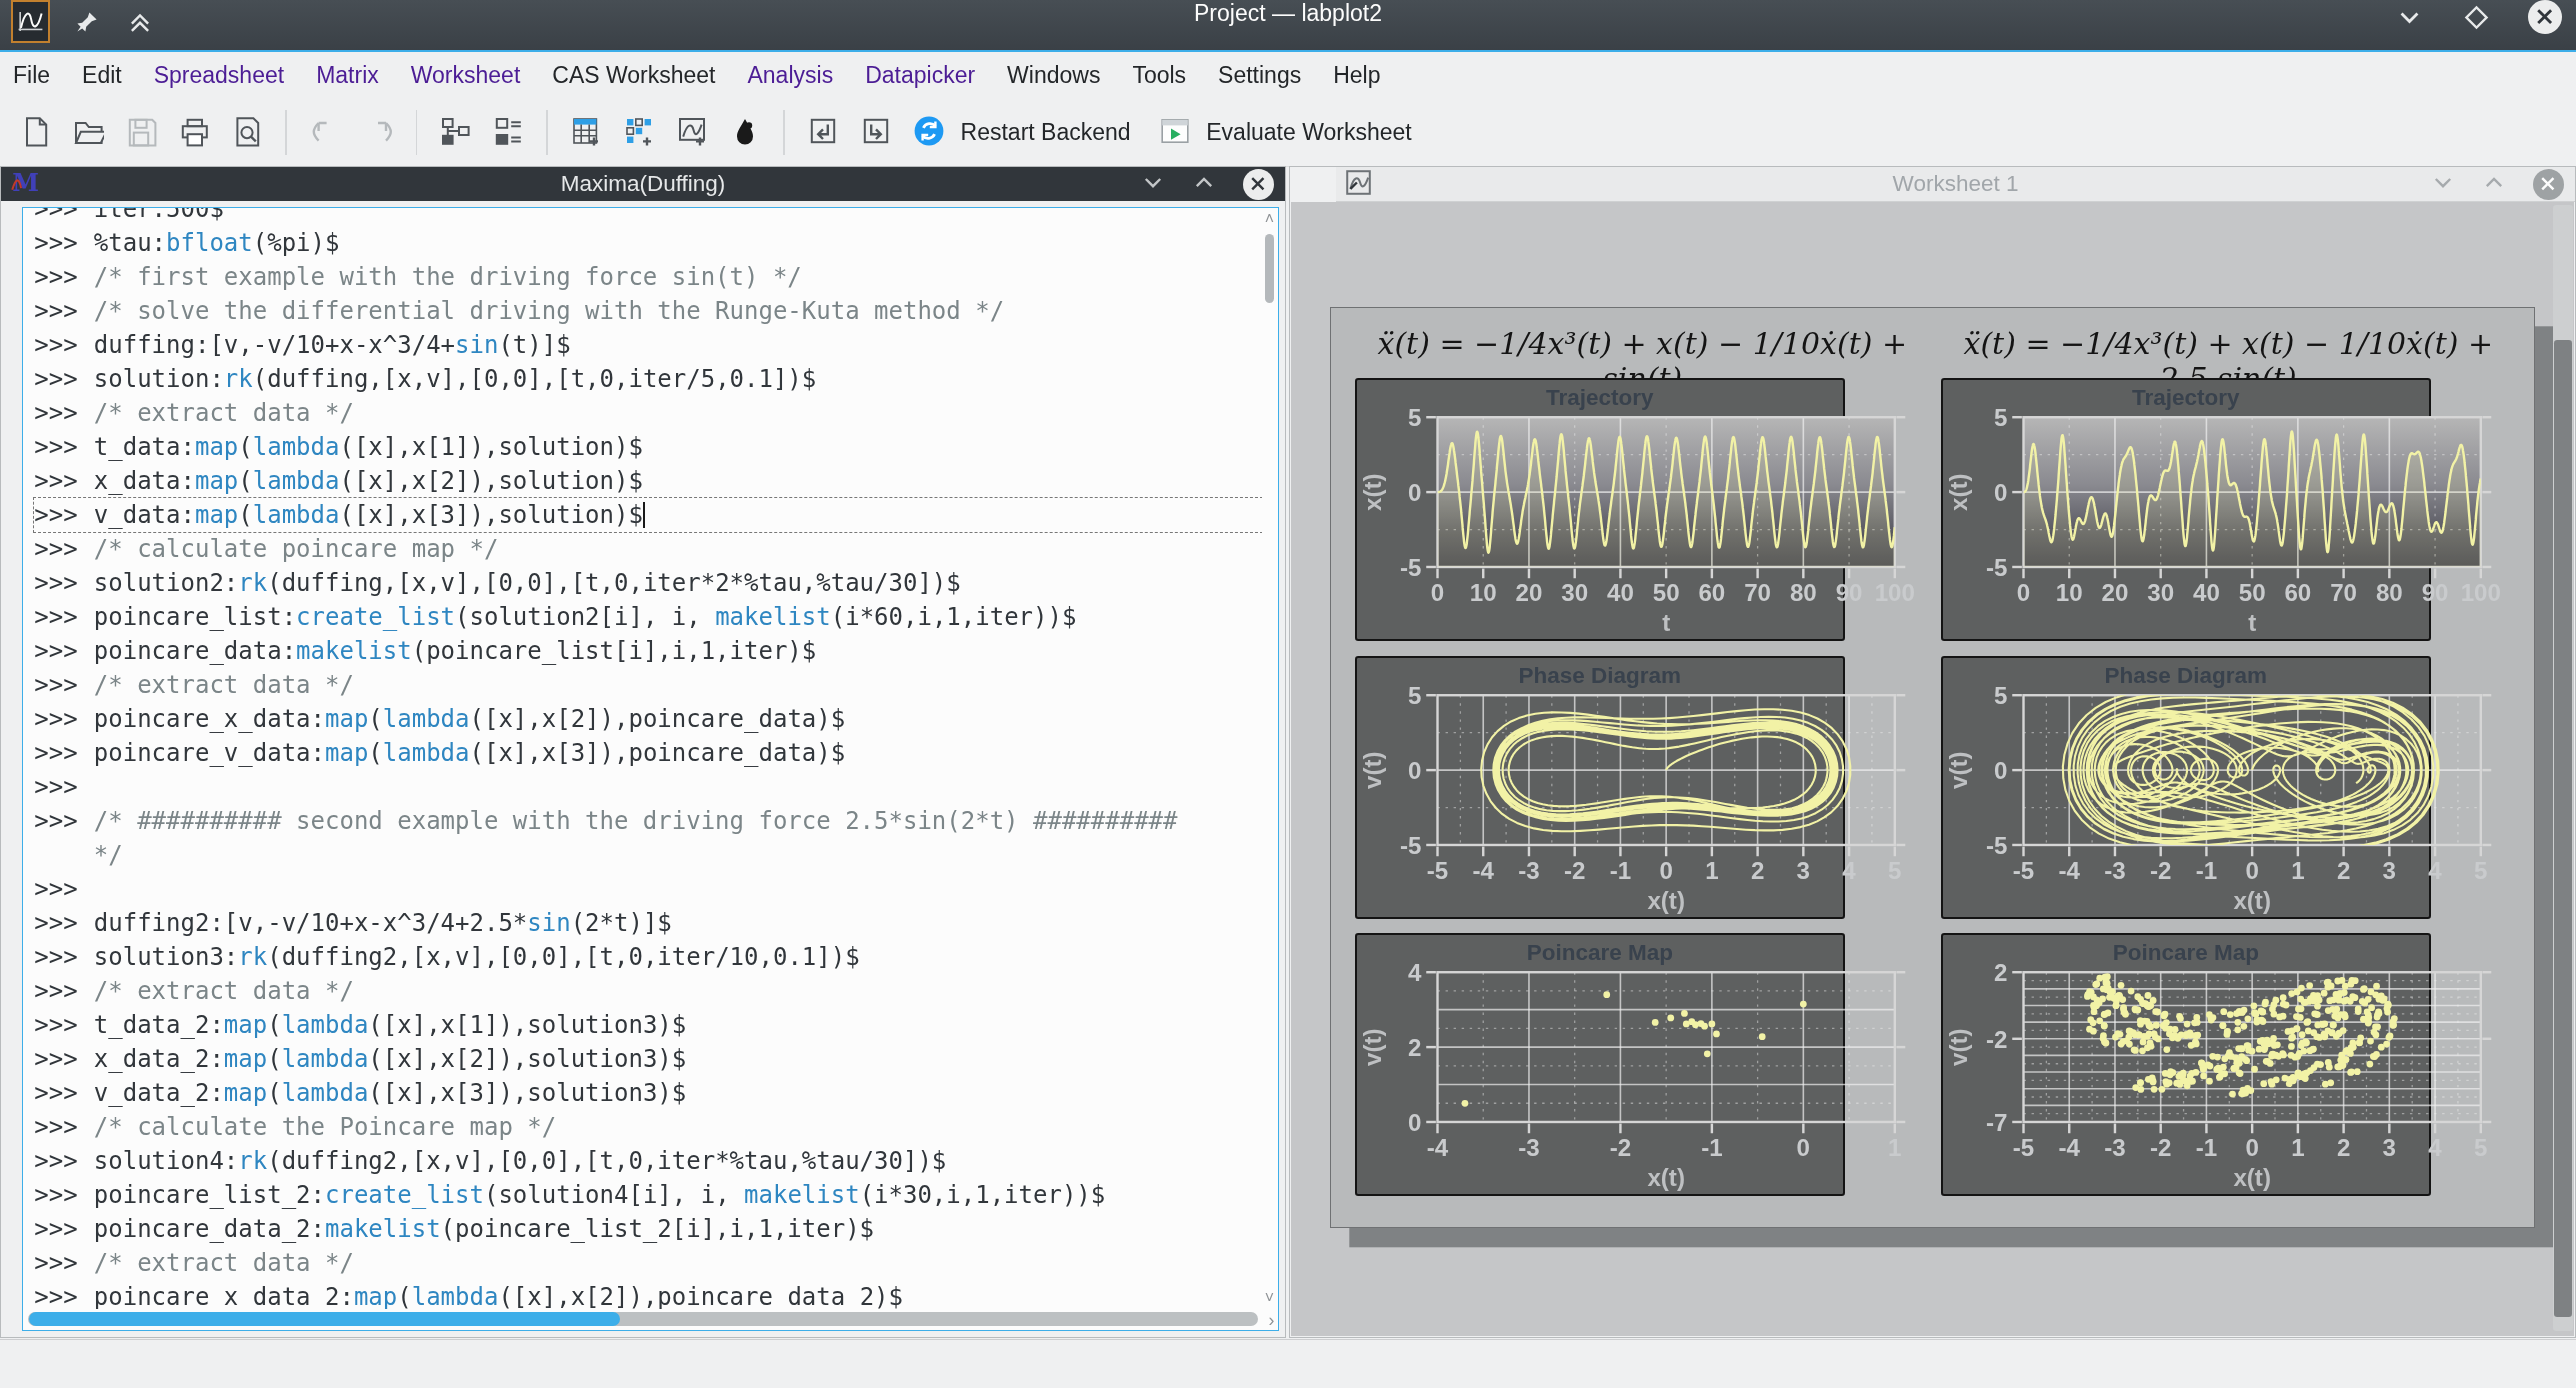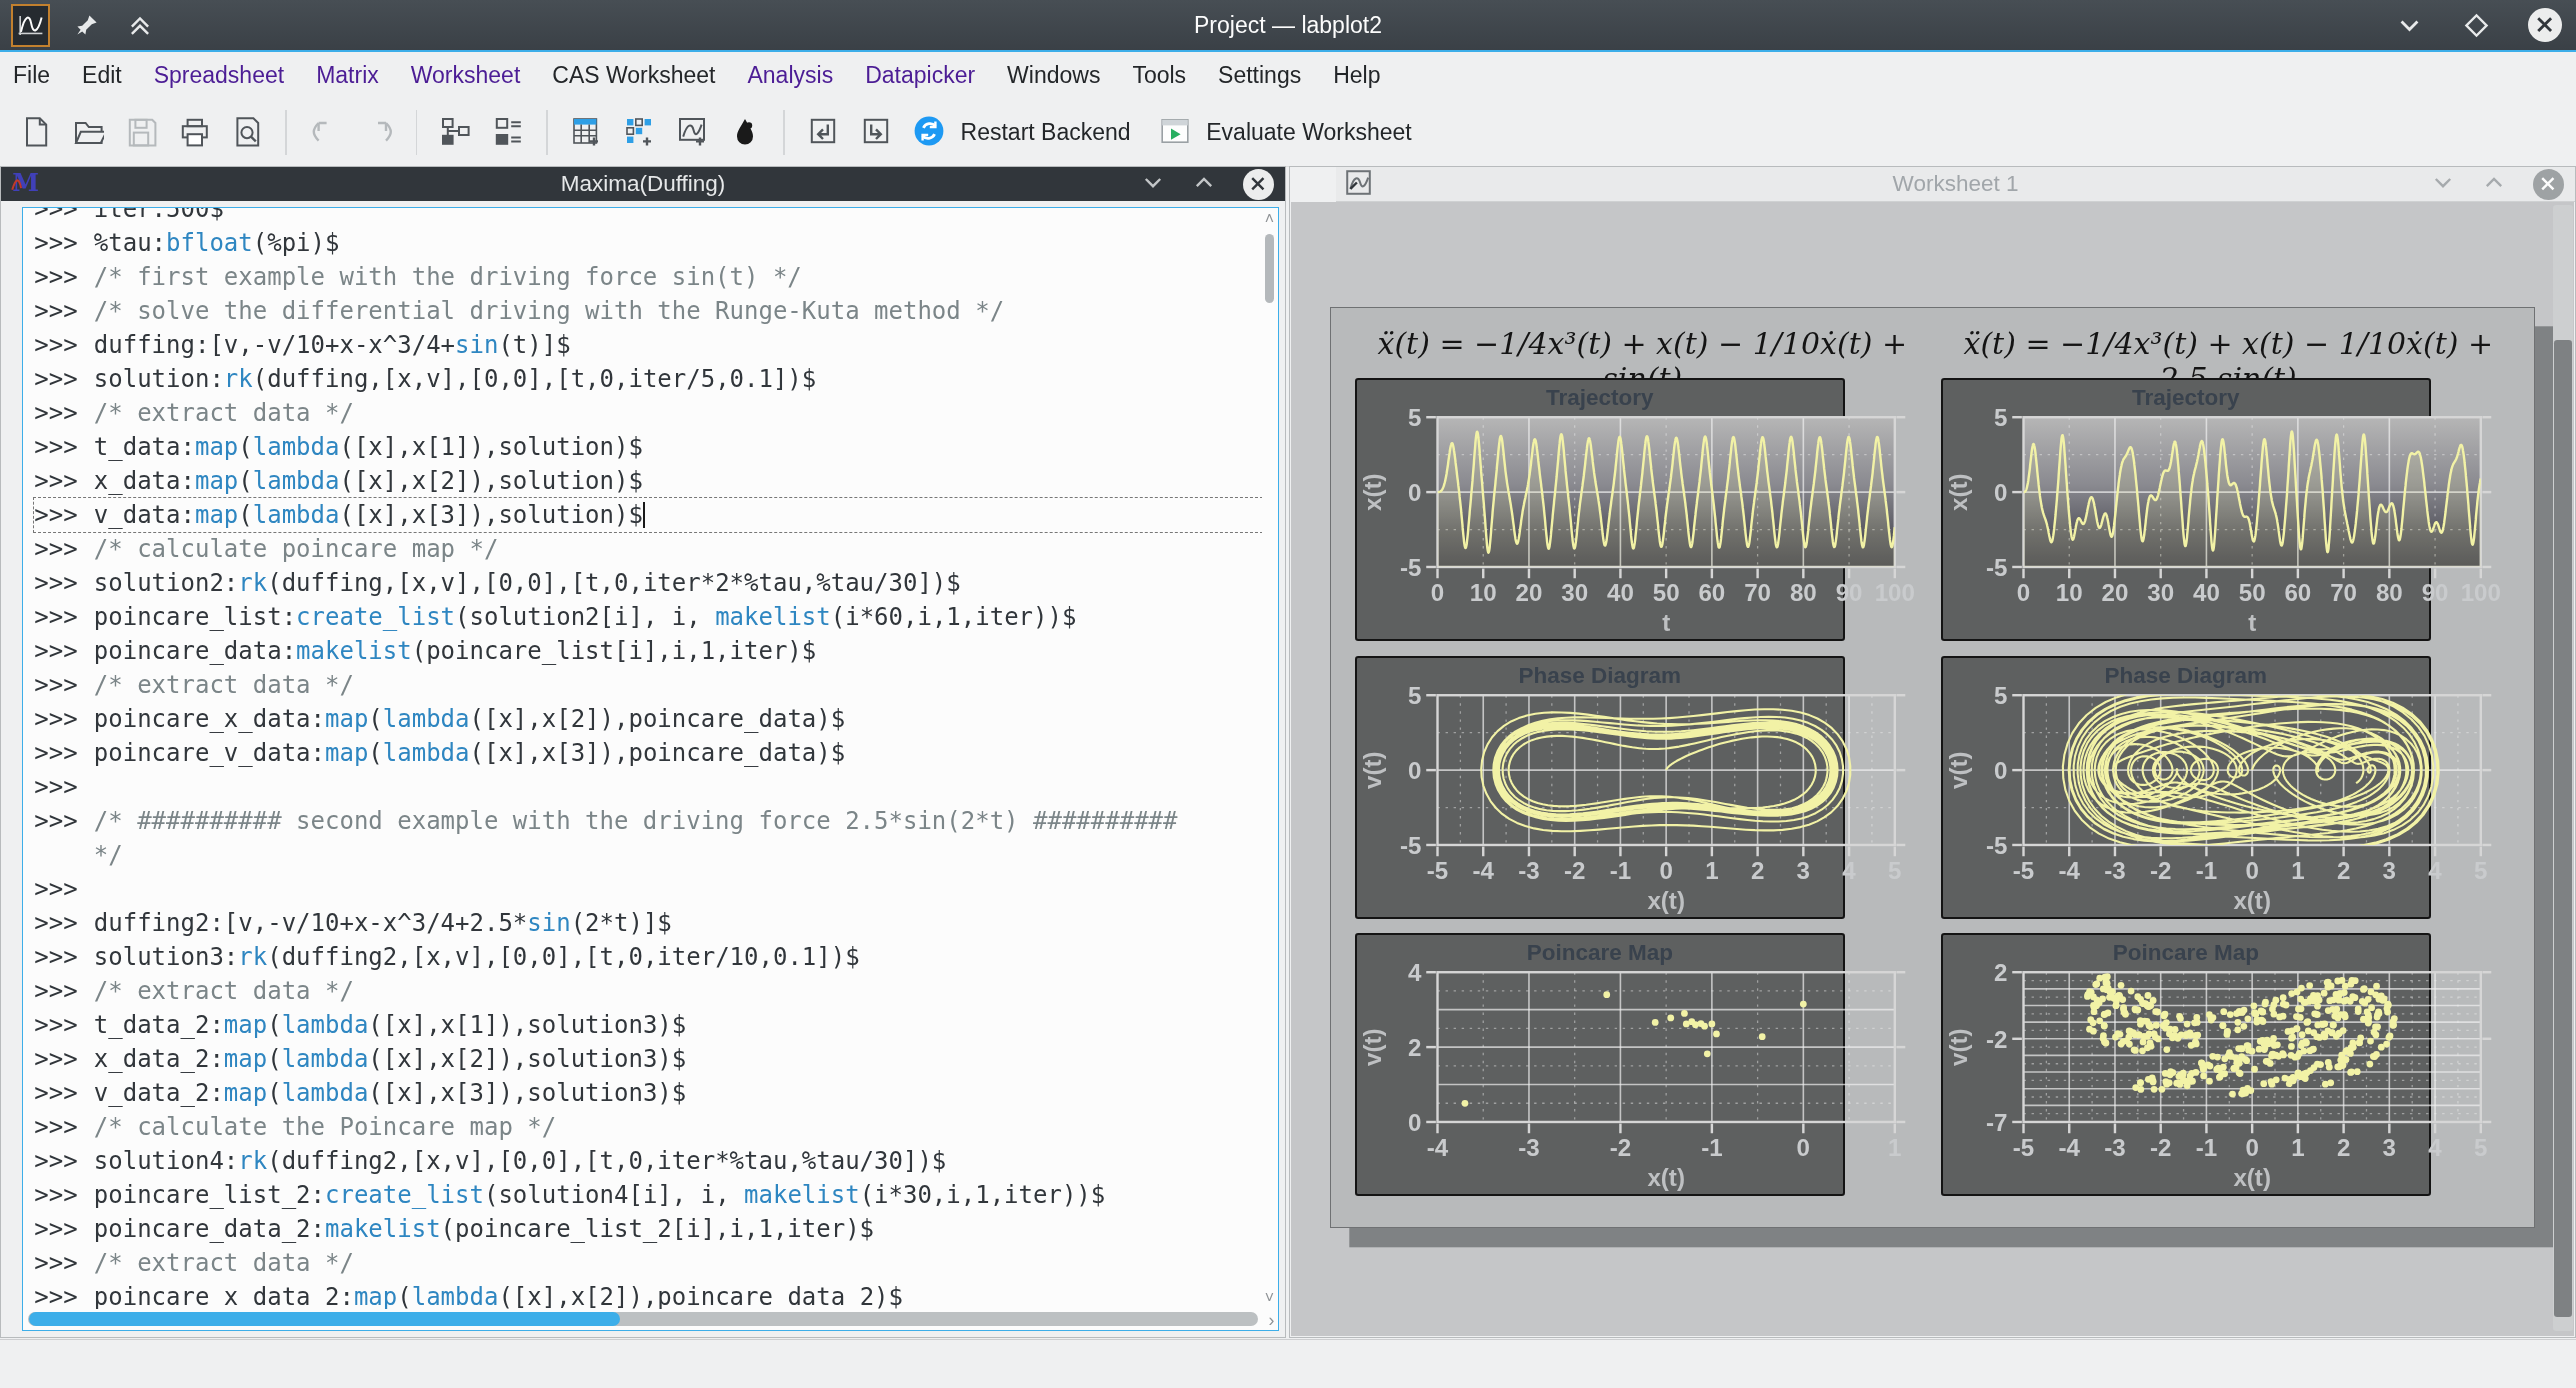--- a/index.html
+++ b/index.html
@@ -1,20 +1,20 @@
 <!DOCTYPE html>
 <html style="font-size:13px"><head>
 <meta charset="utf-8">
 <style>
   html,body{margin:0;padding:0;background:#eff0f1;font-family:"Liberation Sans",sans-serif;}
   #stage{position:relative;width:2576px;height:1389px;overflow:hidden;background:#eff0f1;}
 
   
   .titlebar{position:absolute;left:0;top:0;width:2576px;height:50px;
-    background:linear-gradient(#474e54,#3a4046);display:flex;align-items:center;}
+    background:linear-gradient(#474e54,#3a4046);display:flex;align-items:flex-start;}
   .titlebar .tb-left{display:flex;align-items:center;gap:21px;padding-left:11.3px;}
   .titlebar .title{position:absolute;left:0;right:0;text-align:center;color:#fcfcfc;font-size:23px;}
   .titlebar .tb-right{position:absolute;right:14.5px;display:flex;align-items:center;gap:35px;}
   .appicon{width:35px;height:39px;border:2.4px solid #c2802e;background:#262b30;display:flex;align-items:center;justify-content:center;}
   .winbtn{width:32px;height:32px;display:flex;align-items:center;justify-content:center;}
   .closecirc{width:34px;height:34px;border-radius:50%;background:#eceded;display:flex;align-items:center;justify-content:center;}
   .blue-line{position:absolute;left:0;top:50px;width:2576px;height:2.4px;background:#3daee9;}
 
   
   .menubar{position:absolute;left:0;top:52px;width:2576px;height:46px;background:#eff0f1;

